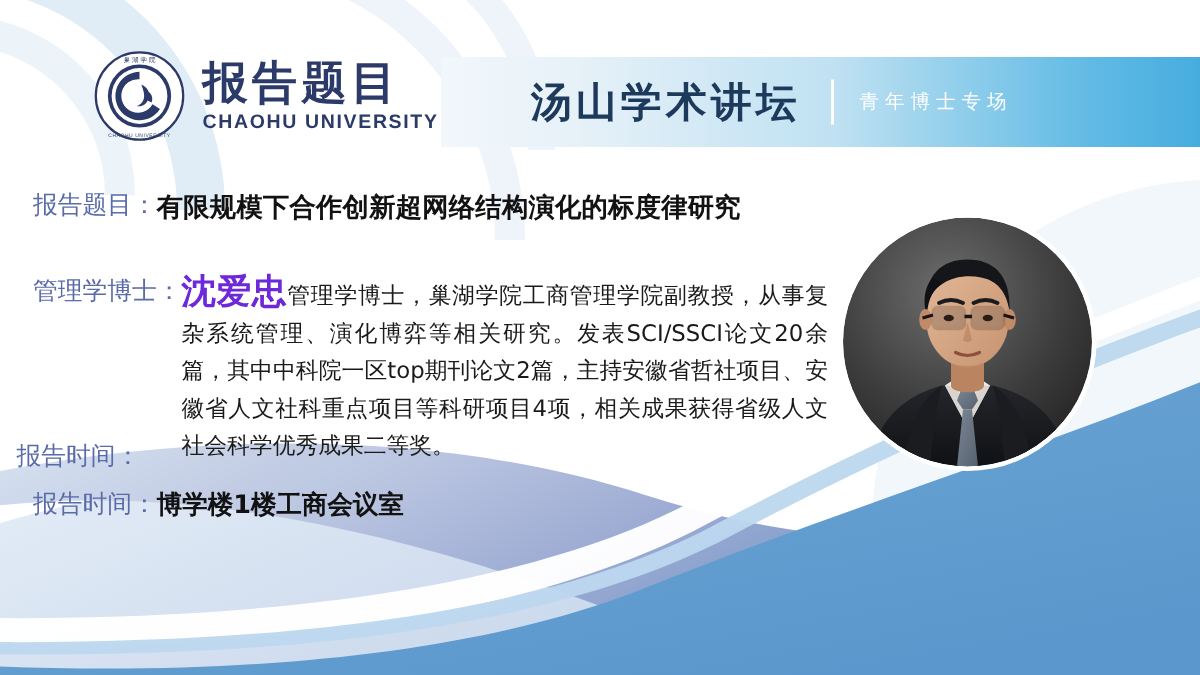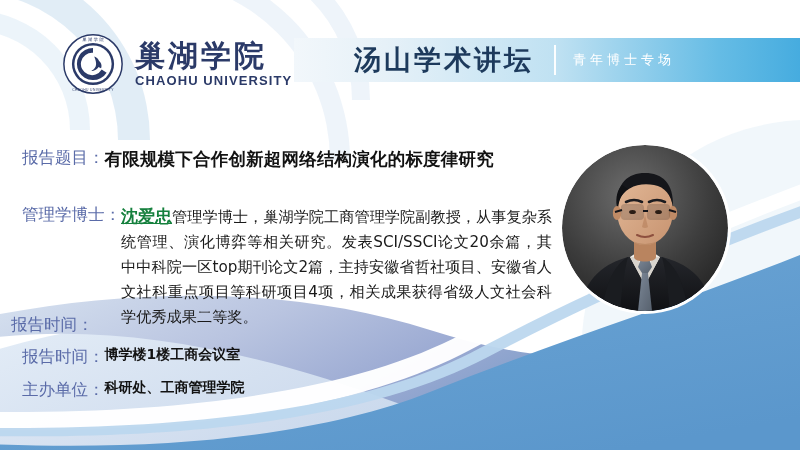--- a/index.html
+++ b/index.html
@@ -14,21 +14,21 @@
   .poster{
     position:absolute;left:0;top:0;width:800px;height:450px;
     background:#ffffff;overflow:hidden;
   }
 
   
   .bg-deco{position:absolute;left:0;top:0;width:800px;height:450px;z-index:0;}
 
   
   .banner{
-    position:absolute;left:294px;top:38px;width:506px;height:44px;z-index:2;
+    position:absolute;left:294px;top:38px;width:506px;height:60px;z-index:2;
     background:linear-gradient(to right,#f2f7fb 0%, #e6f1f8 18%, #bfe1f2 52%, #65bce5 84%, #46acdf 100%);
     display:flex;align-items:center;
   }
   .banner-title{
     margin-left:60px;
     font-family:"DejaVu Sans","Liberation Sans",sans-serif;
     font-size:27px;font-weight:bold;color:#1d3a5c;
     letter-spacing:3px;white-space:nowrap;
   }
   .banner-sep{
@@ -51,42 +51,42 @@
     font-size:30px;font-weight:bold;color:#2b3a68;
     letter-spacing:3px;line-height:1.05;white-space:nowrap;
   }
   .logo-en{
     font-family:"Liberation Sans","DejaVu Sans",sans-serif;
     font-size:13px;font-weight:bold;color:#2b3a68;
     letter-spacing:1.1px;margin-top:2px;white-space:nowrap;
   }
 
   
-  .content{position:absolute;left:0;top:0;width:800px;height:384px;z-index:4;margin-top:21px;}
+  .content{position:absolute;left:0;top:0;width:800px;height:384px;z-index:4;}
   .row{position:absolute;display:flex;align-items:flex-start;}
   .lbl{
     color:#5a6ba8;font-size:16.5px;font-weight:normal;white-space:nowrap;
     font-family:"DejaVu Sans","Liberation Sans",sans-serif;
   }
   .val-bold{
-    color:#121212;font-size:14px;font-weight:bold;white-space:nowrap;
+    color:#121212;font-size:17px;font-weight:bold;white-space:nowrap;
     font-family:"DejaVu Sans","Liberation Sans",sans-serif;
   }
 
   #title-row{left:22px;top:126px;}
   #title-row .val-bold{font-size:17.5px;letter-spacing:.2px;text-align:center;}
 
   #bio-row{left:22px;top:183px;width:530px;}
   .bio-body{
     font-family:"DejaVu Sans","Liberation Sans",sans-serif;
     font-size:15.2px;color:#1a1a1a;line-height:25px;
     text-align:justify;text-justify:inter-character;
     width:432px;
   }
-  .bio-name{font-weight:bold;font-size:17px;color:#15803d;text-decoration:underline;}
+  .bio-name{font-weight:bold;font-size:23px;color:#6d28d9;}
 
   #time-row{left:11px;top:293px;}
   #time-row .val-bold{font-size:17.5px;}
   #place-row{left:22px;top:325px;}
   #host-row{left:22px;top:358px;}
 
   
   .portrait{
     position:absolute;left:562px;top:145px;width:166px;height:166px;z-index:5;
     border-radius:50%;overflow:hidden;
@@ -161,21 +161,21 @@
       <path d="M52 38 c6 2 9 7 8 13 c-1 7 -7 11 -13 10 c5 -2 8 -6 8 -11 c0 -5 -2 -9 -3 -12 z" fill="#2b3a68"></path>
       <path d="M58 44 c5 3 7 8 5 13 l-6 -3 c1 -4 1 -7 1 -10 z" fill="#2b3a68"></path>
       <g fill="#2b3a68" font-size="7" font-family="DejaVu Serif, serif">
         <text x="50" y="13" text-anchor="middle">巢 湖 学 院</text>
       </g>
       <g fill="#2b3a68" font-size="5.4" font-family="Liberation Sans, sans-serif" letter-spacing="0.6">
         <text x="50" y="94" text-anchor="middle">CHAOHU UNIVERSITY</text>
       </g>
     </svg>
     <div class="logo-words">
-      <div class="logo-cn">巢湖学院</div>
+      <div class="logo-cn">报告题目</div>
       <div class="logo-en">CHAOHU UNIVERSITY</div>
     </div>
   </div>
 
   <div class="portrait">
     <svg viewBox="0 0 166 166" width="166" height="166">
       <defs>
         <radialGradient id="bgP" cx="0.42" cy="0.3" r="0.85">
           <stop offset="0%" stop-color="#6d6d6d"></stop>
           <stop offset="55%" stop-color="#3d3d3d"></stop>
@@ -259,19 +259,15 @@
 
     <div class="row" id="time-row">
       <span class="lbl">报告时间：</span>
     </div>
 
     <div class="row" id="place-row">
       <span class="lbl">报告时间：</span>
       <span class="val-bold">博学楼1楼工商会议室</span>
     </div>
 
-    <div class="row" id="host-row">
-      <span class="lbl">主办单位：</span>
-      <span class="val-bold">科研处、工商管理学院</span>
-    </div>
 
   </div>
 </div>
 
 </body></html>

